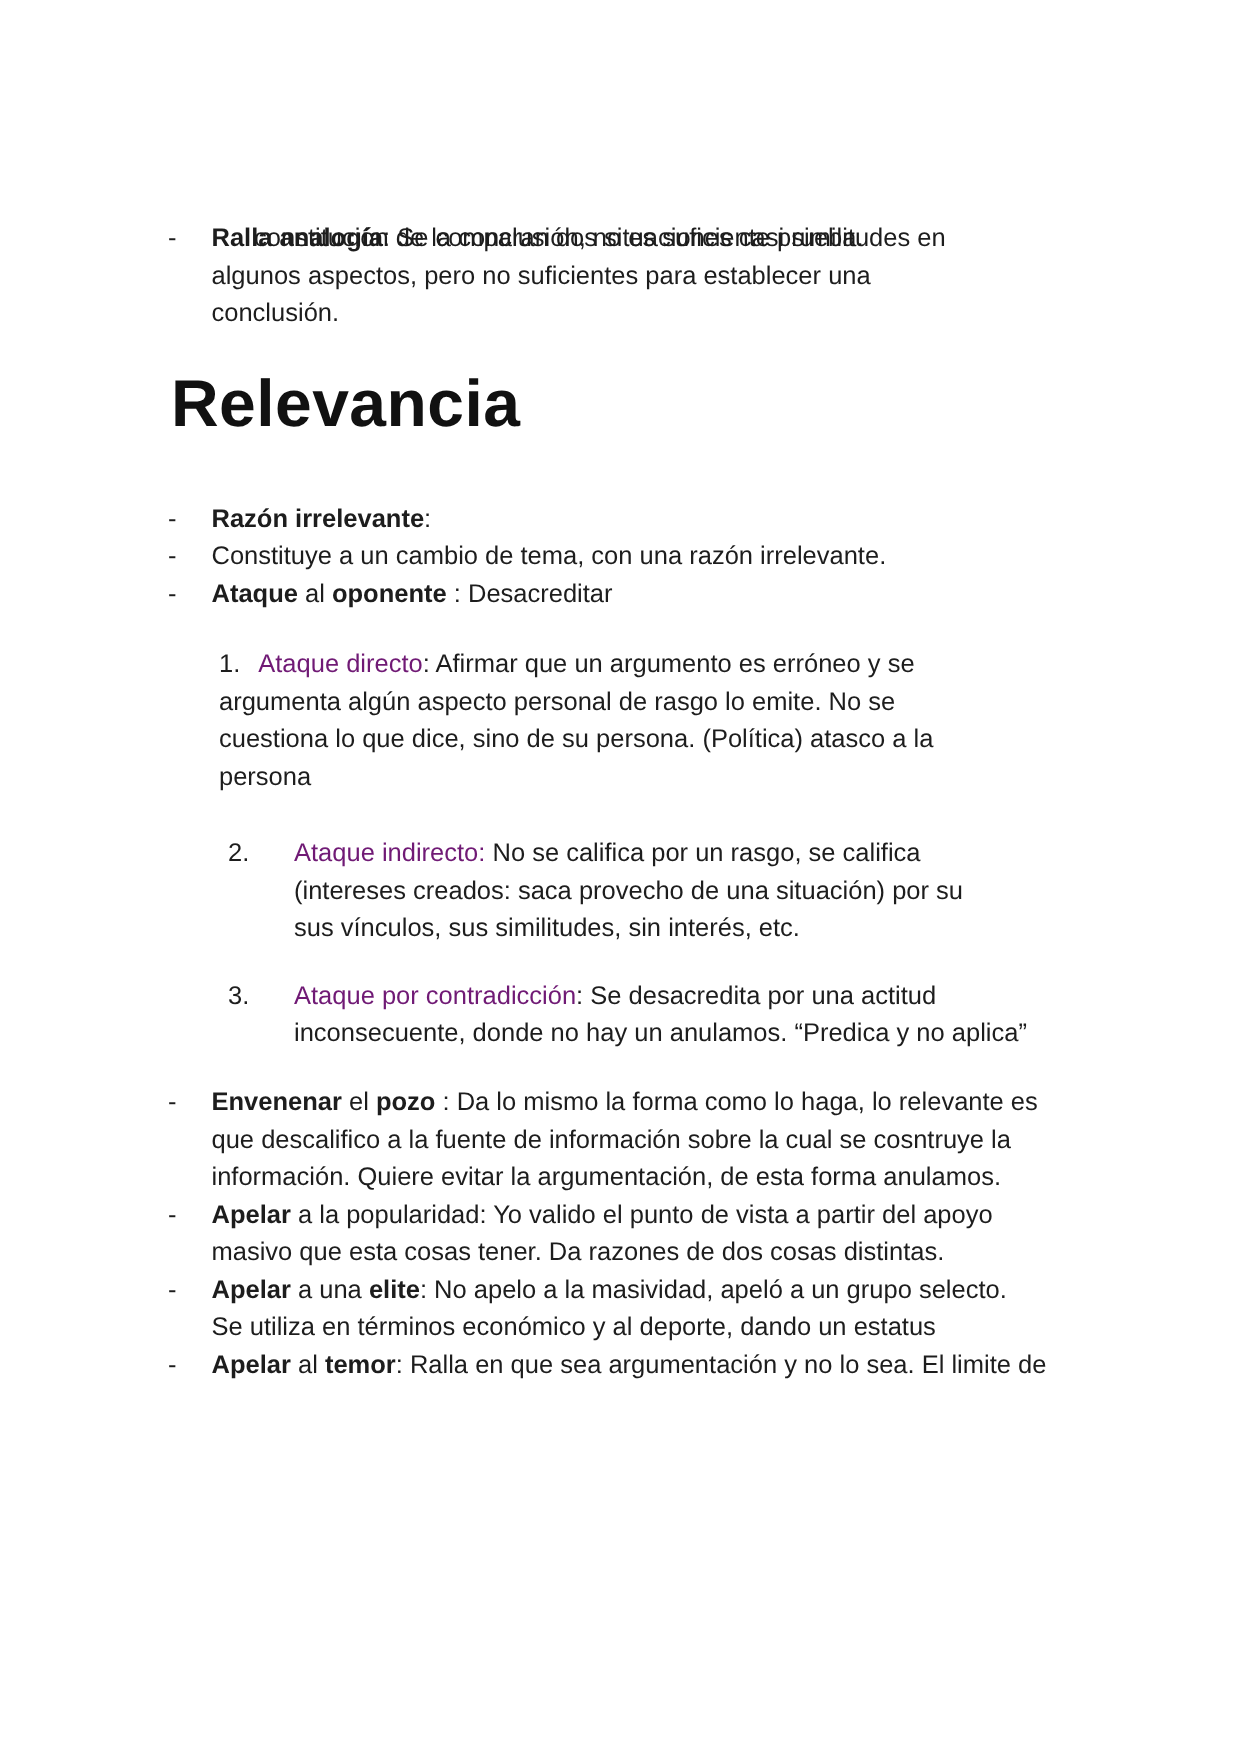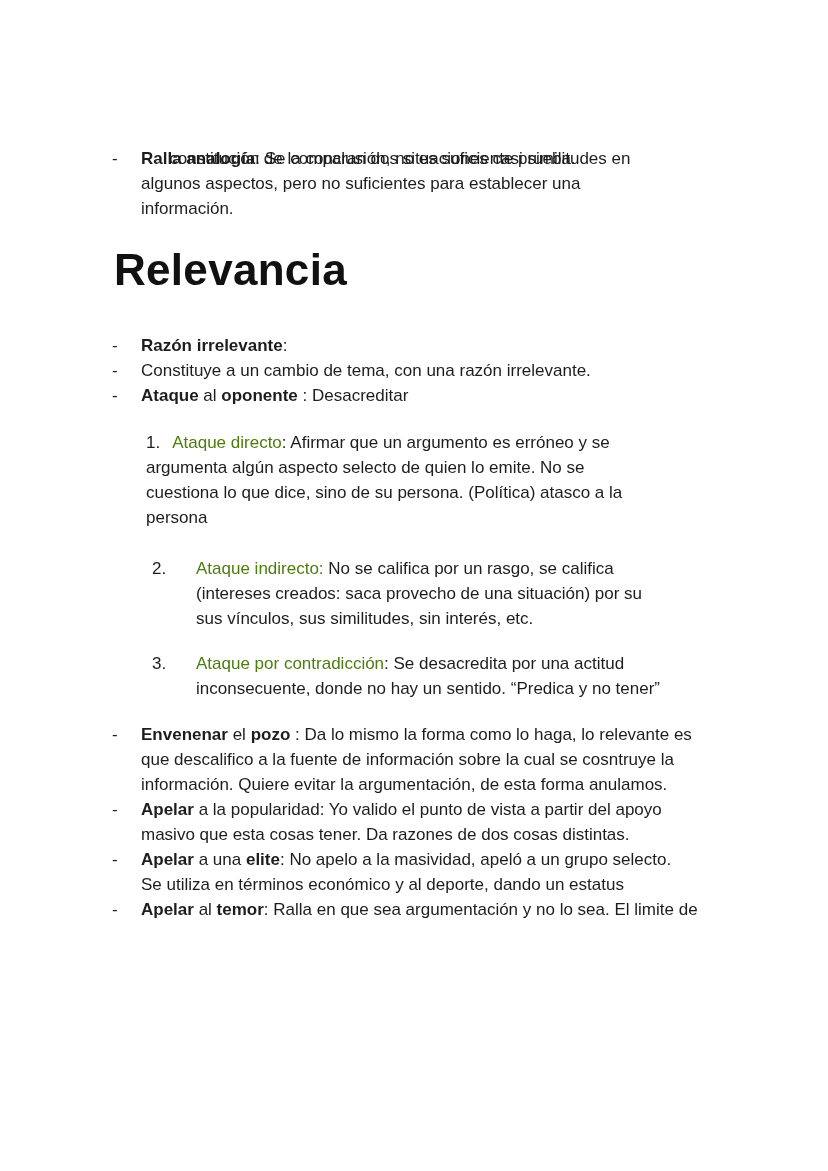--- a/index.html
+++ b/index.html
@@ -14,21 +14,21 @@
   }
   .content {
     position: absolute;
     left: 141px;
     top: 121px;
     font-size: 17px;
     line-height: 25px;
   }
   .line { white-space: pre; height: 25px; }
   .b   { font-weight: 700; }
-  .red { color: #4d7c0f; }
+  .red { color: #701a75; }
 
   .li   { position: relative; }
   .dash { position: absolute; left: -29px; top: 0; }
 
   .title {
     font-weight: 700;
     font-size: 44px;
     line-height: 50px;
     letter-spacing: 0.3px;
     color: #111111;
@@ -53,21 +53,21 @@
   <main class="content">
 
     <div class="line">
       <span>constitución de la conclusión, no es suficiente prueba.</span>
     </div>
 
     <section class="li">
       <span class="dash">-</span>
       <div class="line"><span class="b">Ralla analogía</span><span>: Se comparan dos situaciones casi similitudes en</span></div>
       <div class="line"><span>algunos aspectos, pero no suficientes para establecer una</span></div>
-      <div class="line"><span>información.</span></div>
+      <div class="line"><span>conclusión.</span></div>
     </section>
 
     <h1 class="title">Relevancia</h1>
 
     <section class="group-top">
       <div class="li">
         <span class="dash">-</span>
         <div class="line"><span class="b">Razón irrelevante</span><span>:</span></div>
       </div>
       <div class="li">
@@ -75,36 +75,36 @@
         <div class="line"><span>Constituye a un cambio de tema, con una razón irrelevante.</span></div>
       </div>
       <div class="li">
         <span class="dash">-</span>
         <div class="line"><span class="b">Ataque</span><span> al </span><span class="b">oponente</span><span> : Desacreditar</span></div>
       </div>
     </section>
 
     <section class="nitem nohang" id="n1">
       <div class="line"><span class="numi">1.</span><span class="red">Ataque directo</span><span>: Afirmar que un argumento es erróneo y se</span></div>
-      <div class="line"><span>argumenta algún aspecto selecto de quien lo emite. No se</span></div>
+      <div class="line"><span>argumenta algún aspecto personal de rasgo lo emite. No se</span></div>
       <div class="line"><span>cuestiona lo que dice, sino de su persona. (Política) atasco a la</span></div>
       <div class="line"><span>persona</span></div>
     </section>
 
     <section class="nitem hang" id="n2">
       <span class="num">2.</span>
       <div class="line"><span class="red">Ataque indirecto:</span><span> No se califica por un rasgo, se califica</span></div>
       <div class="line"><span>(intereses creados: saca provecho de una situación) por su</span></div>
       <div class="line"><span>sus vínculos, sus similitudes, sin interés, etc.</span></div>
     </section>
 
     <section class="nitem hang" id="n3">
       <span class="num">3.</span>
       <div class="line"><span class="red">Ataque por contradicción</span><span>: Se desacredita por una actitud</span></div>
-      <div class="line"><span>inconsecuente, donde no hay un sentido. “Predica y no tener”</span></div>
+      <div class="line"><span>inconsecuente, donde no hay un anulamos. “Predica y no aplica”</span></div>
     </section>
 
     <section class="group-bottom">
       <div class="li">
         <span class="dash">-</span>
         <div class="line"><span class="b">Envenenar</span><span> el </span><span class="b">pozo</span><span> : Da lo mismo la forma como lo haga, lo relevante es</span></div>
         <div class="line"><span>que descalifico a la fuente de información sobre la cual se cosntruye la</span></div>
         <div class="line"><span>información. Quiere evitar la argumentación, de esta forma anulamos.</span></div>
       </div>
       <div class="li">

